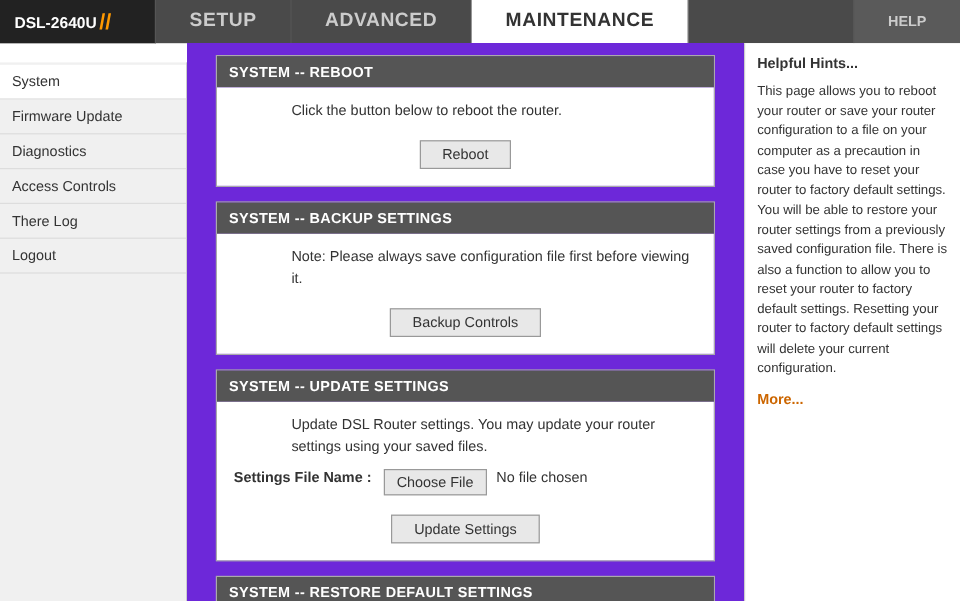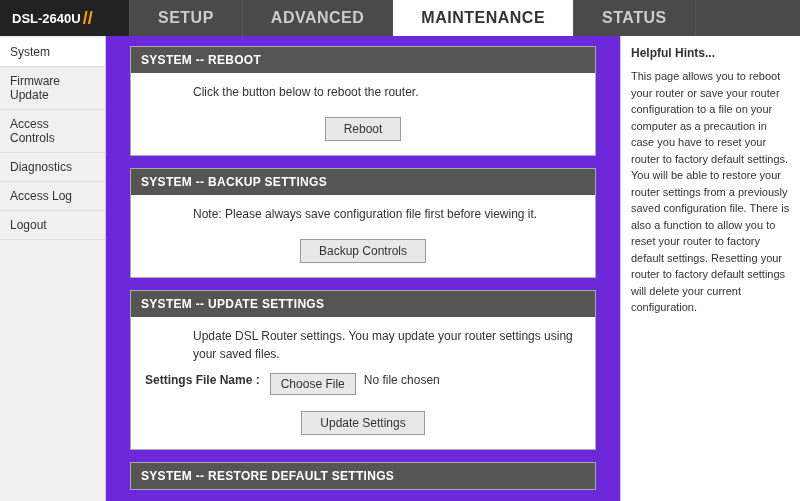--- a/index.html
+++ b/index.html
@@ -58,24 +58,25 @@
     }
 
     
     .main-layout {
       display: flex;
       height: calc(501px - 36px);
     }
 
     
     .sidebar {
-      width: 106px;
+      width: 156px;
       background: #f0f0f0;
       border-right: 1px solid #ccc;
       padding-top: 2px;
+      margin-top: 16px;
     }
     .sidebar-item {
       padding: 7px 10px;
       cursor: pointer;
       border-bottom: 1px solid #ddd;
       color: #333;
       font-size: 12px;
     }
     .sidebar-item.active {
       background: #fff;
@@ -189,31 +190,31 @@
 <body>
 
 <div class="top-nav">
   <div class="logo-area">
     <span>DSL-2640U</span>
       <span class="logo-slash">//</span>
   </div>
   <div class="nav-tab">SETUP</div>
   <div class="nav-tab">ADVANCED</div>
   <div class="nav-tab active">MAINTENANCE</div>
-  <div class="nav-tab">STATUS</div>
+  <div class="nav-tab-help">HELP</div>
 </div>
 
 <div class="main-layout">
 
   <div class="sidebar">
     <div class="sidebar-item active">System</div>
     <div class="sidebar-item">Firmware Update</div>
+    <div class="sidebar-item">Diagnostics</div>
     <div class="sidebar-item">Access Controls</div>
-    <div class="sidebar-item">Diagnostics</div>
-    <div class="sidebar-item">Access Log</div>
+    <div class="sidebar-item">There Log</div>
     <div class="sidebar-item">Logout</div>
   </div>
 
   <div class="content">
 
     <div class="section">
       <div class="section-header">SYSTEM -- REBOOT</div>
       <div class="section-body">
         <p>Click the button below to reboot the router.</p>
         <div class="btn-row">
@@ -250,15 +251,16 @@
     <div class="section">
       <div class="section-header">SYSTEM -- RESTORE DEFAULT SETTINGS</div>
 
     </div>
 
   </div>
 
   <div class="help-panel">
     <div class="help-title">Helpful Hints...</div>
     <p>This page allows you to reboot your router or save your router configuration to a file on your computer as a precaution in case you have to reset your router to factory default settings. You will be able to restore your router settings from a previously saved configuration file. There is also a function to allow you to reset your router to factory default settings. Resetting your router to factory default settings will delete your current configuration.</p>
+    <span class="help-more">More...</span>
   </div>
 
 </div>
 
 </body></html>

